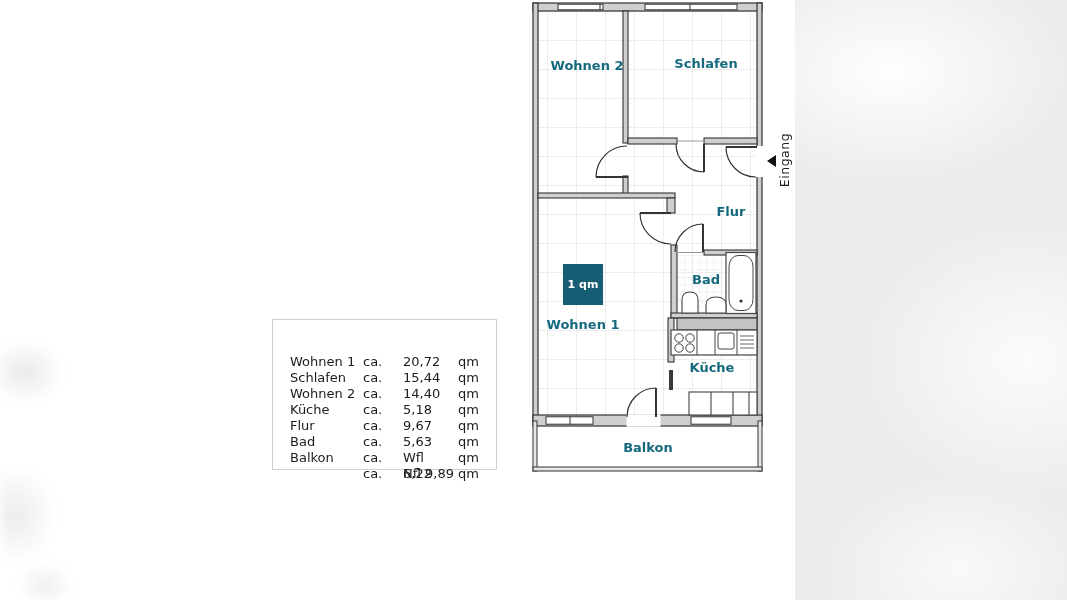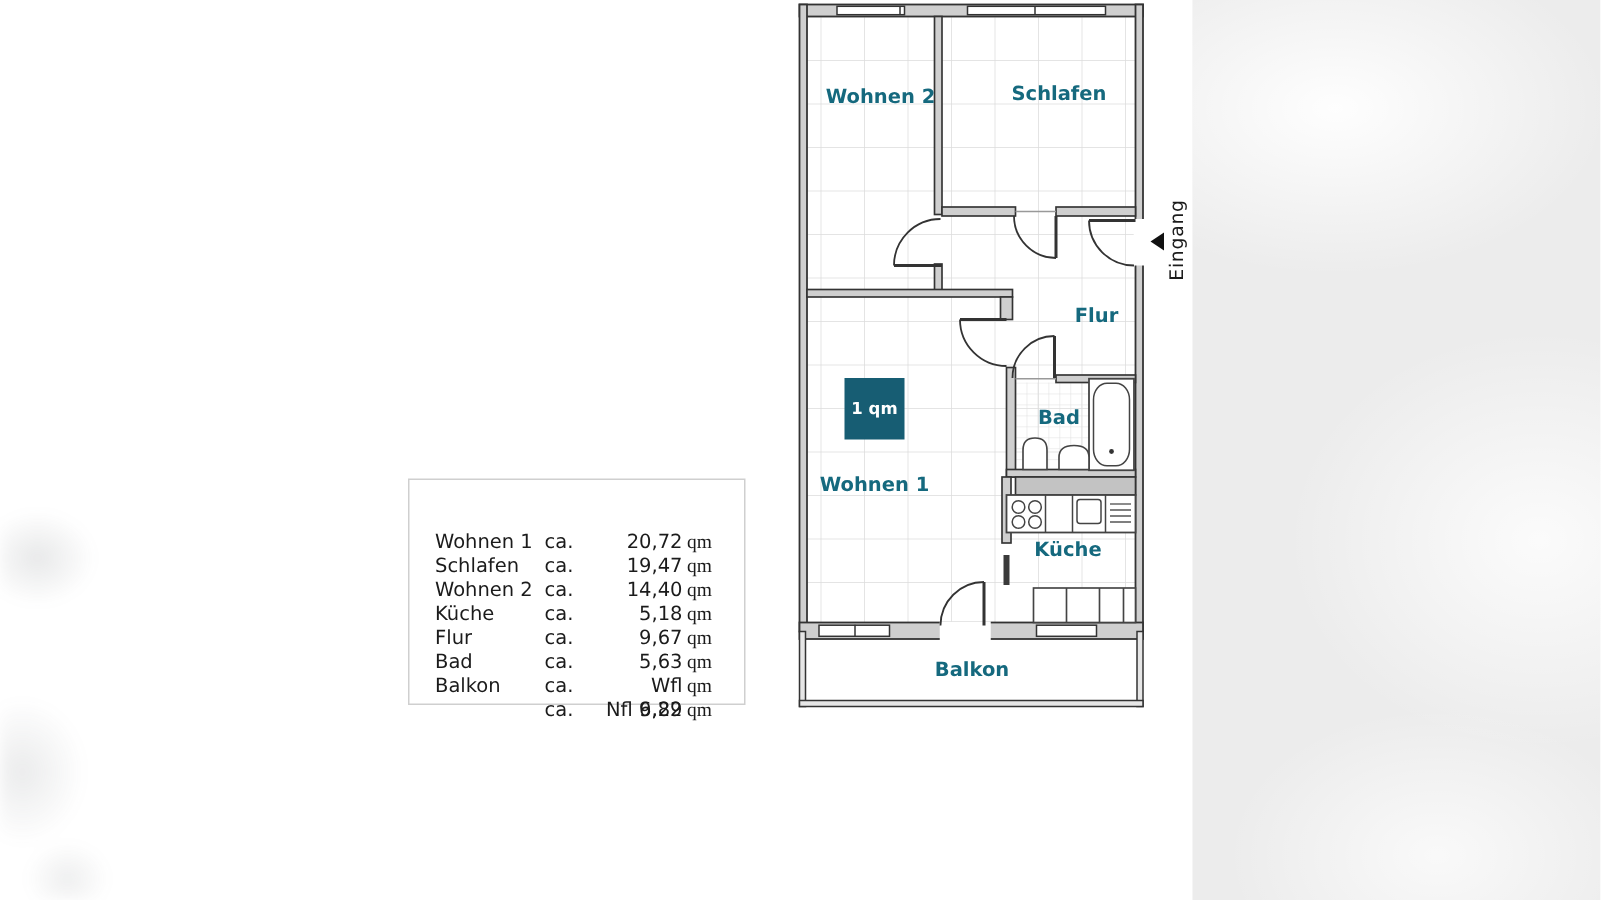--- a/index.html
+++ b/index.html
@@ -24,21 +24,21 @@
       radial-gradient(60px 70px at 15% 70%, rgba(90,95,100,.12), rgba(0,0,0,0) 70%),
       radial-gradient(40px 35px at 45% 95%, rgba(90,95,100,.10), rgba(0,0,0,0) 70%);
     filter:blur(4px);
   }
   .plan-svg{position:absolute;left:528px;top:0;width:270px;height:485px;}
   .room-label{
     position:absolute;transform:translate(-50%,-50%);
     color:#15697e;font-size:13px;font-weight:bold;white-space:nowrap;
   }
   .scale-box{
-    position:absolute;left:563px;top:252px;width:40px;height:41px;
+    position:absolute;left:563px;top:264px;width:40px;height:41px;
     background:#175d73;display:flex;align-items:center;justify-content:center;
   }
   .scale-box span{color:#ffffff;font-size:11px;font-weight:bold;}
   .eingang-label{
     position:absolute;left:784px;top:160px;
     transform:translate(-50%,-50%) rotate(-90deg);
     font-size:12.5px;color:#1c1c1c;white-space:nowrap;letter-spacing:.5px;
   }
   .eingang-arrow{
     position:absolute;left:767px;top:155px;width:0;height:0;
@@ -49,22 +49,22 @@
     position:absolute;left:272px;top:319px;width:225px;height:151px;
     background:#ffffff;border:1px solid #cfcfcf;box-sizing:border-box;
     padding:6px 14px 0 17px;
   }
   .legend-row{
     display:flex;align-items:baseline;height:16px;
     font-size:13px;color:#1b1b1b;line-height:16px;
   }
   .legend-name{width:73px;}
   .legend-ca{width:40px;margin-top:28px;}
-  .legend-value{flex:1;text-align:right;}
-  .legend-unit{width:24px;margin-left:3px;font-family:Liberation Serif, serif;}
+  .legend-value{flex:1;}
+  .legend-unit{width:24px;margin-left:3px;}
 </style>
 </head>
 <body>
 
 <div class="right-band"></div>
 <div class="left-smudge"></div>
 
 <svg class="plan-svg" viewBox="528 0 270 485">
   <defs>
     <pattern id="grid" width="29" height="29" patternUnits="userSpaceOnUse" x="518" y="11">
@@ -204,21 +204,21 @@
 <div class="legend">
   <div class="legend-row">
     <span class="legend-name">Wohnen 1</span>
     <span class="legend-ca">ca.</span>
     <span class="legend-value">20,72</span>
     <span class="legend-unit">qm</span>
   </div>
   <div class="legend-row">
     <span class="legend-name">Schlafen</span>
     <span class="legend-ca">ca.</span>
-    <span class="legend-value">19,47</span>
+    <span class="legend-value">15,44</span>
     <span class="legend-unit">qm</span>
   </div>
   <div class="legend-row">
     <span class="legend-name">Wohnen 2</span>
     <span class="legend-ca">ca.</span>
     <span class="legend-value">14,40</span>
     <span class="legend-unit">qm</span>
   </div>
   <div class="legend-row">
     <span class="legend-name">Küche</span>

